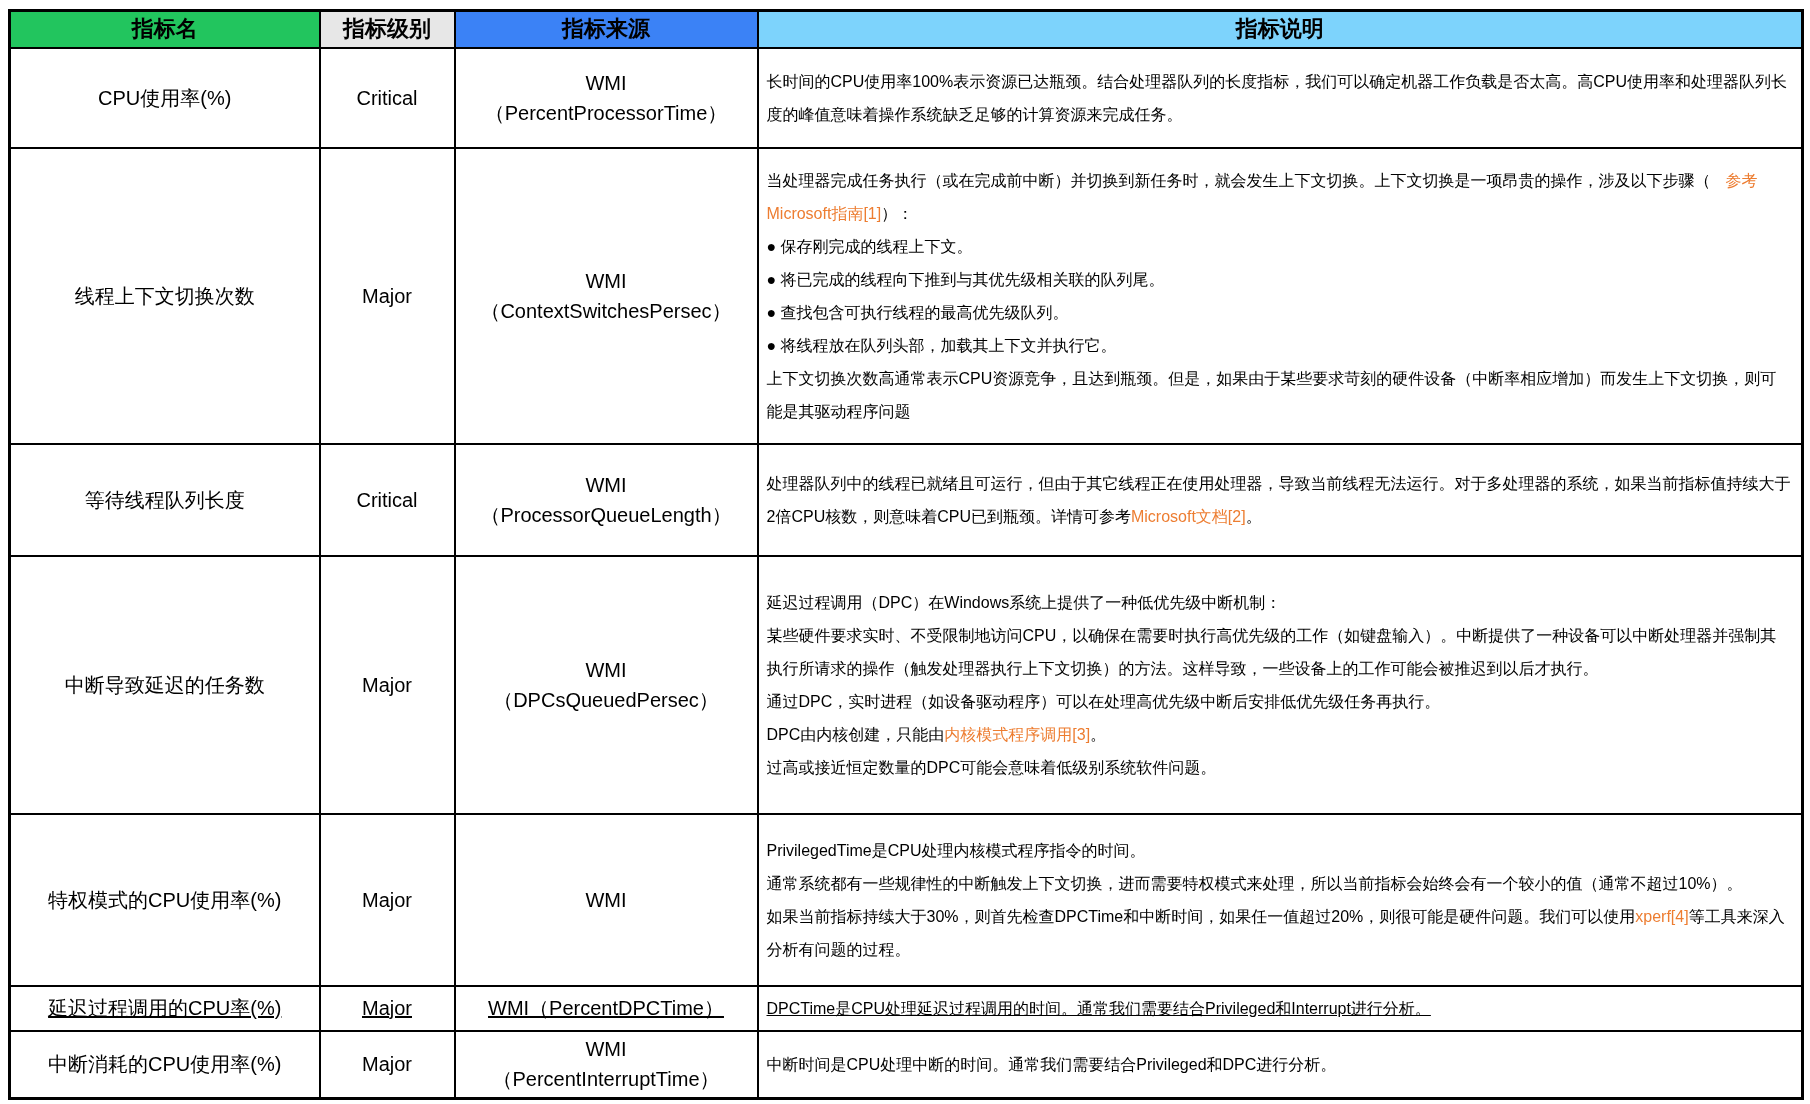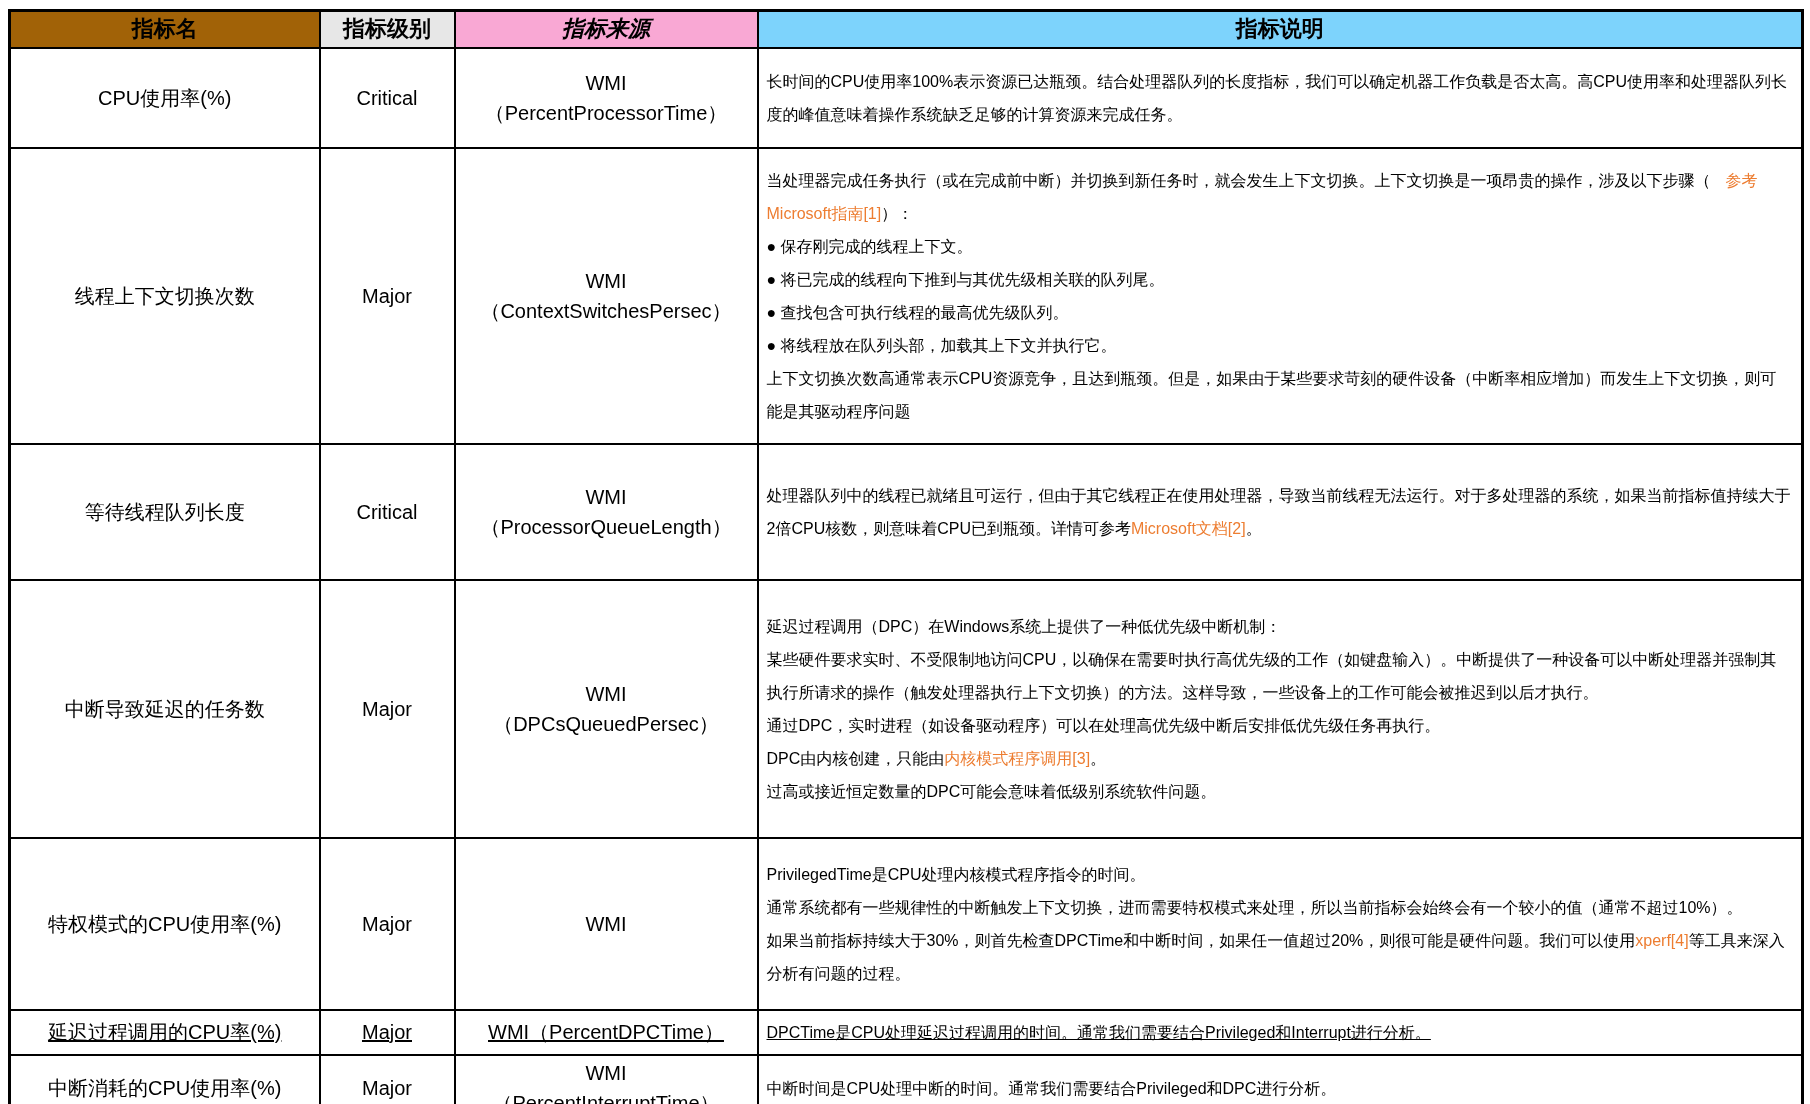--- a/index.html
+++ b/index.html
@@ -37,42 +37,42 @@
     font-size: 16px;
     line-height: 33px;
     padding: 5px 10px 5px 8px;
     text-align: left;
   }
   .desc-par { margin: 0; }
   .doc-link { text-decoration: none; cursor: pointer; }
   
   tbody tr:nth-child(1) { height: 100px; }
   tbody tr:nth-child(2) { height: 296px; }
-  tbody tr:nth-child(3) { height: 136px; }
+  tbody tr:nth-child(3) { height: 112px; }
   tbody tr:nth-child(4) { height: 258px; }
   tbody tr:nth-child(5) { height: 172px; }
   tbody tr:nth-child(6) { height: 40px; text-decoration: underline;  }
   tbody tr:nth-child(7) { height: 68px;  }
 </style>
 </head>
 <body>
 
 <div class="table-wrap">
   <table class="metrics">
     <colgroup>
       <col style="width:310px">
       <col style="width:135px">
       <col style="width:303px">
       <col style="width:1045px">
     </colgroup>
     <thead>
       <tr>
-        <th style="background: #a16207; font-family: Liberation Serif, serif;">指标名</th>
+        <th style="background: #22c55e; font-family: Liberation Serif, serif;">指标名</th>
         <th style="background: rgb(231, 231, 231);">指标级别</th>
-        <th style="background: #f9a8d4; font-style: italic;">指标来源</th>
+        <th style="background: #3b82f6;">指标来源</th>
         <th style="background: #7dd3fc;">指标说明</th>
       </tr>
     </thead>
     <tbody>
         <tr>
           <td class="center-cell">CPU使用率(%)</td>
           <td class="center-cell">Critical</td>
           <td class="center-cell">WMI<br>（PercentProcessorTime）</td>
           <td class="desc-cell">
             <div class="desc-par"><span>长时间的CPU使用率100%表示资源已达瓶颈。结合处理器队列的长度指标，我们可以确定机器工作负载是否太高。高CPU使用率和处理器队列长度的峰值意味着操作系统缺乏足够的计算资源来完成任务。</span></div>

